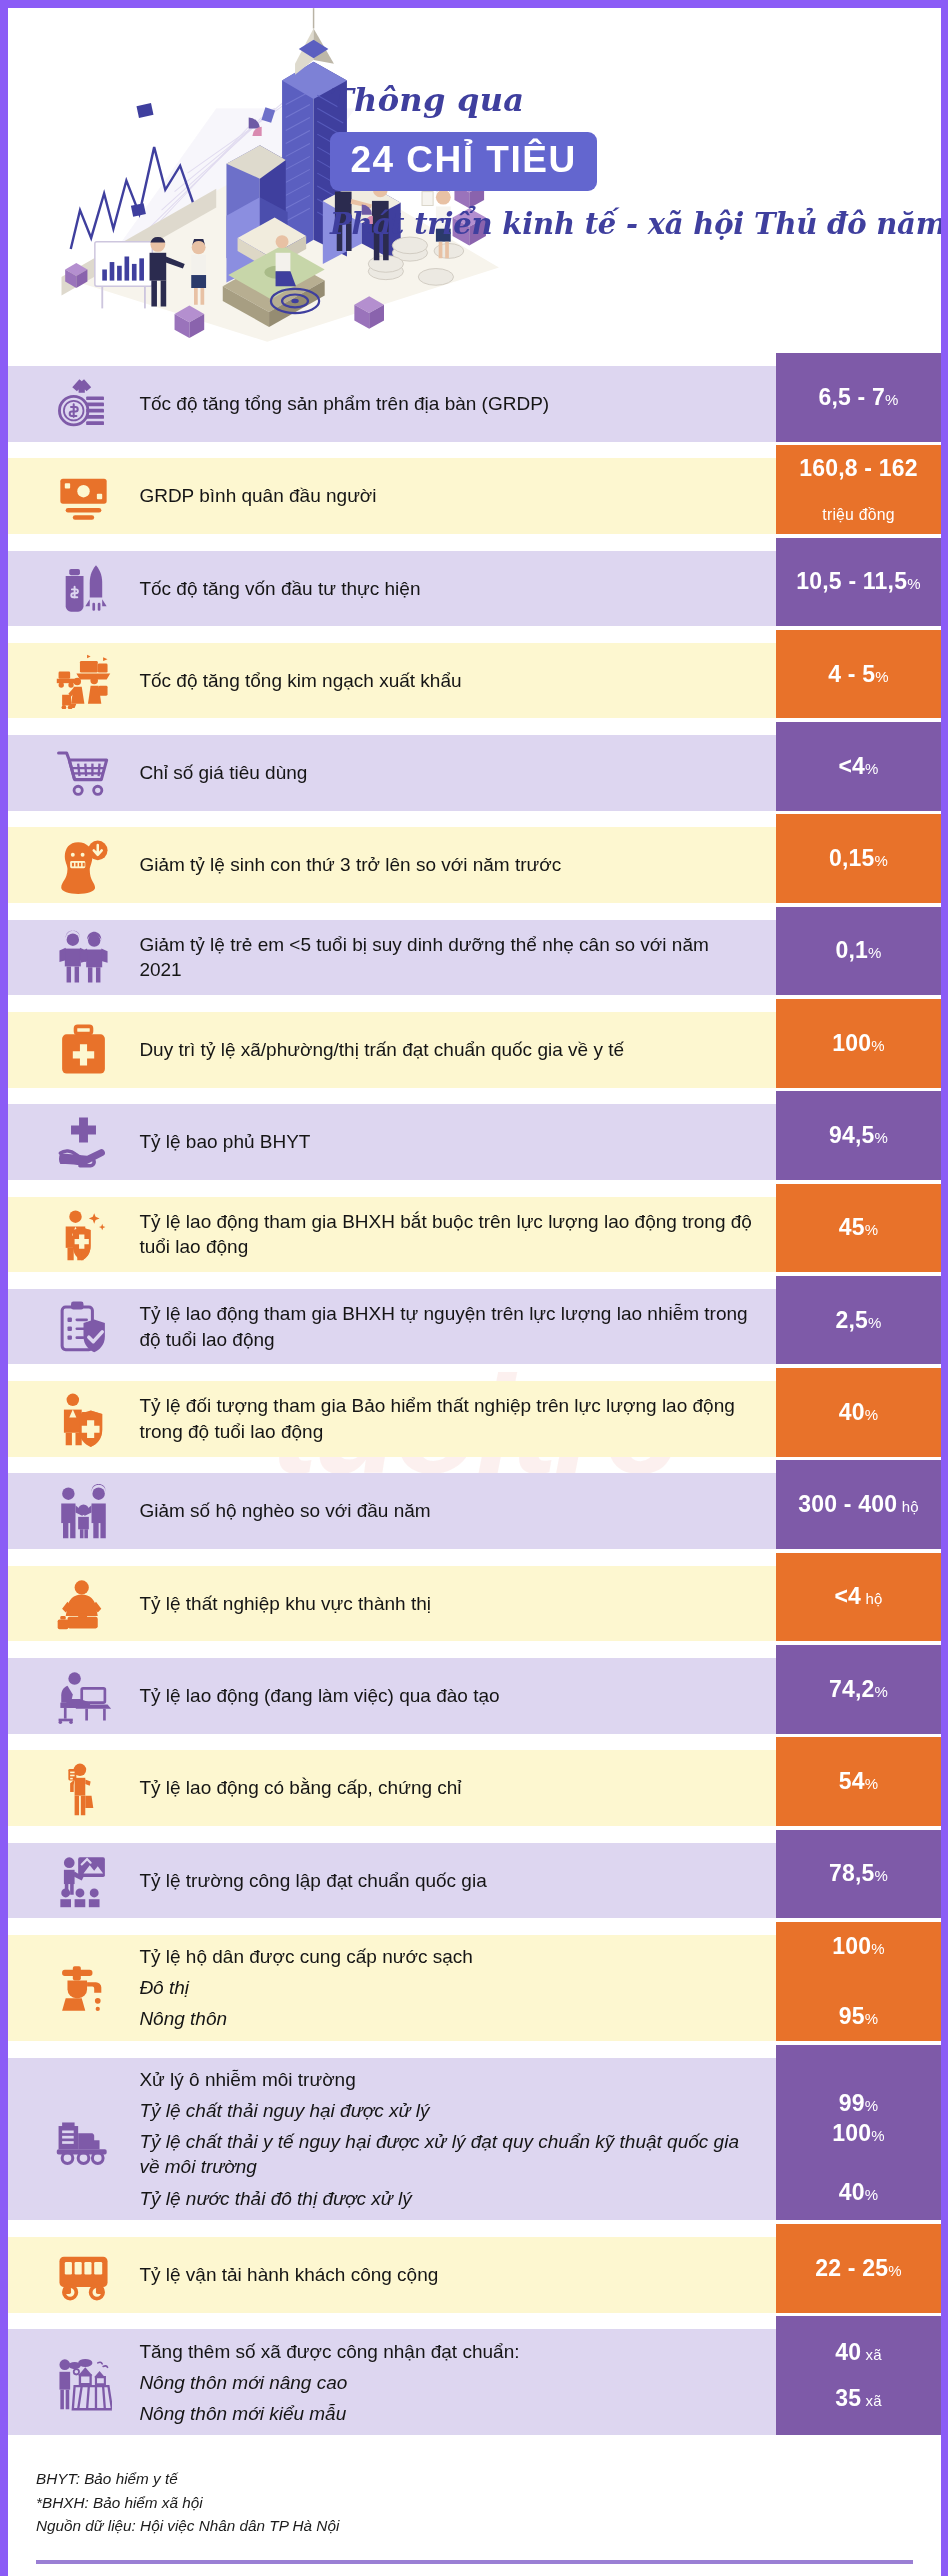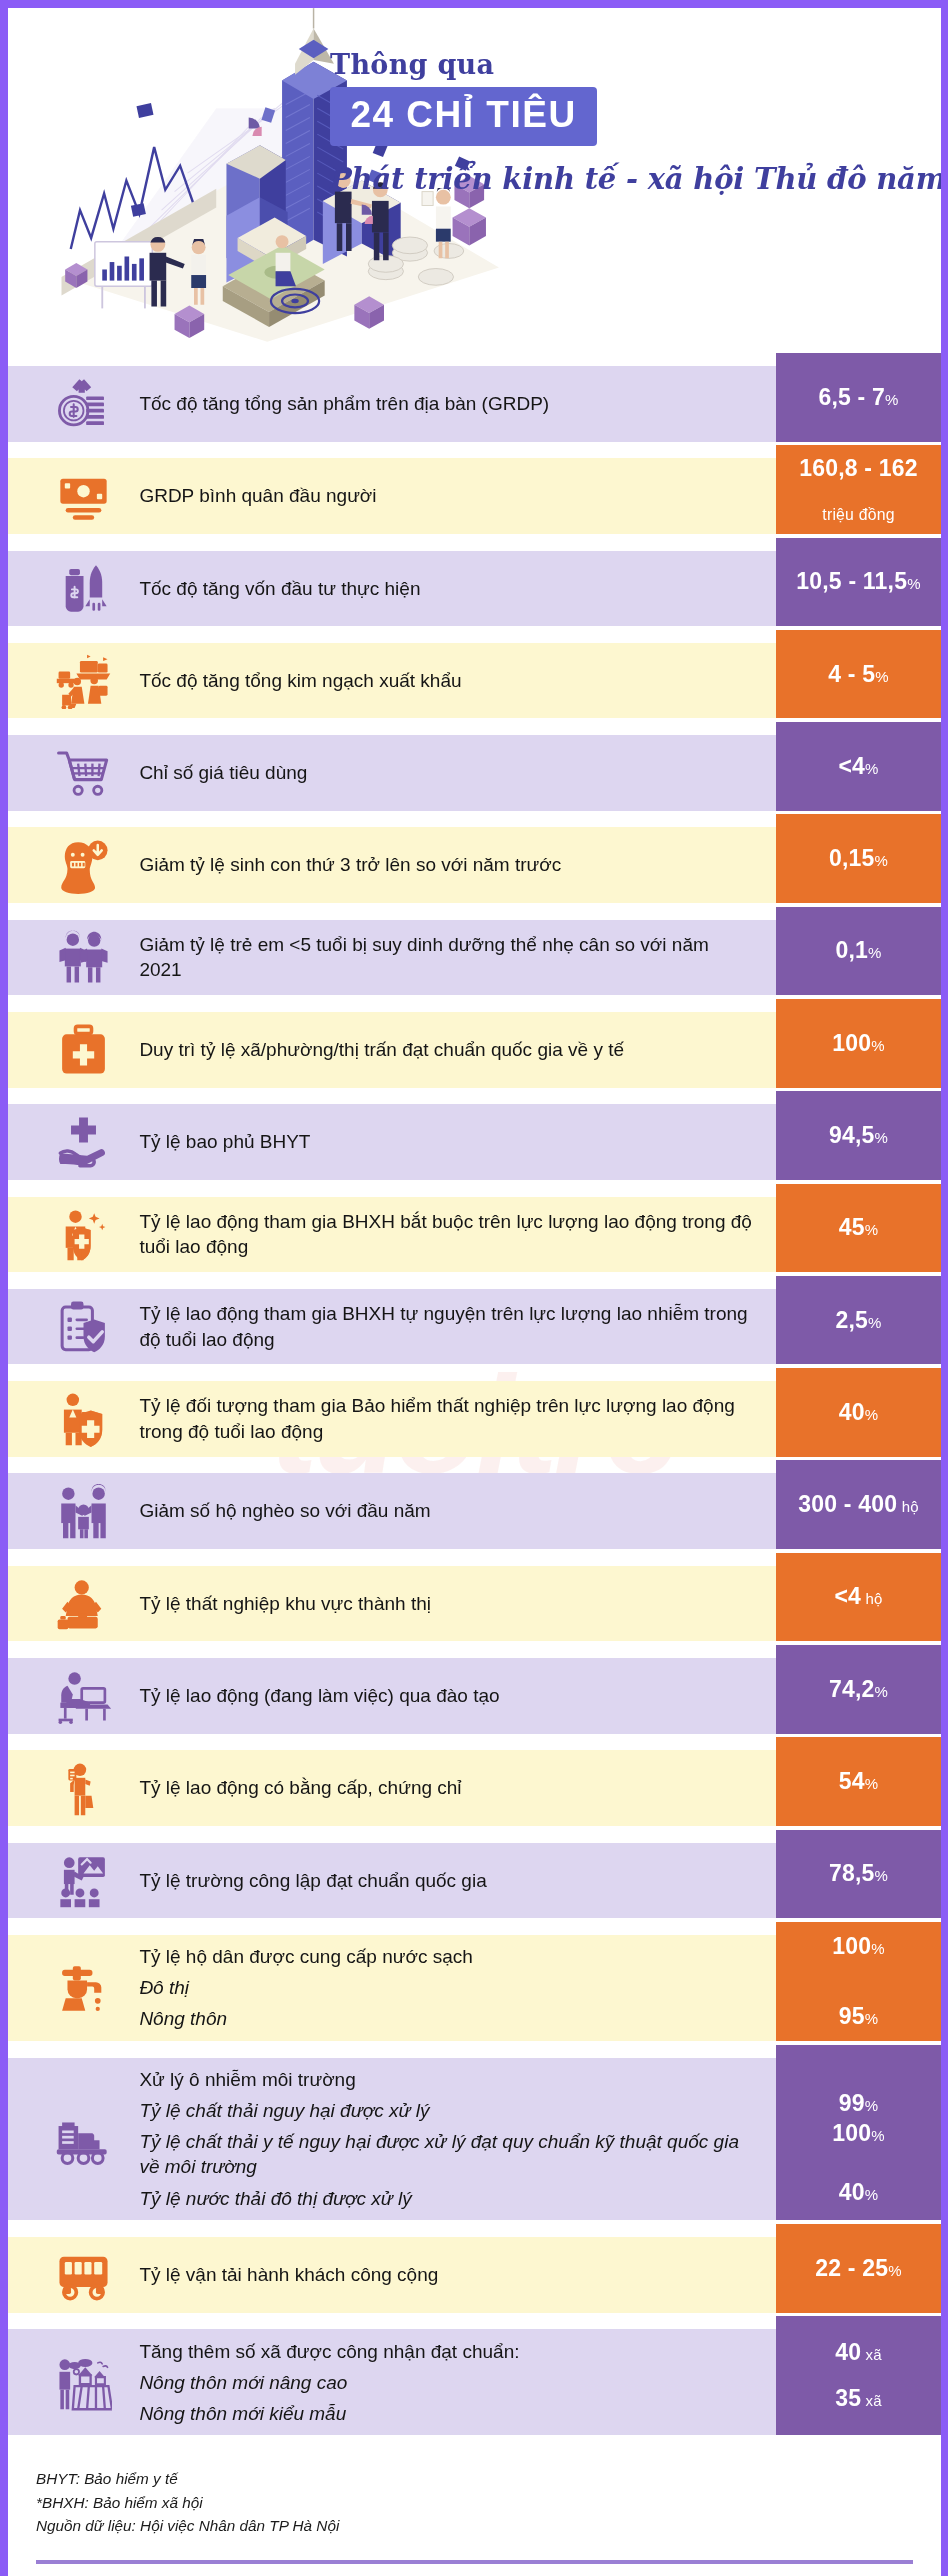--- a/index.html
+++ b/index.html
@@ -35,35 +35,37 @@
     width: 519px; height: 345px;
   }
   .title-block {
     position: absolute;
     left: 322px;
     top: 41px;
     width: 602px;
   }
   .kicker {
     font-family: "DejaVu Serif", serif;
+    font-style: italic;
     font-weight: 700;
-    font-size: 27px;
+    font-size: 32px;
     color: #3f3f9e;
     letter-spacing: 0.3px;
+    margin-top: 32px;
   }
   .badge {
     display: inline-block;
-    margin-top: 7px;
+    margin-top: 13px;
     background: #6366cf;
     color: #ffffff;
     font-size: 37px;
     font-weight: 700;
     letter-spacing: 1.5px;
     padding: 7.4px 20.4px 9.3px 20.4px;
-    border-radius: 4px;
+    border-radius: 9px;
   }
   .subtitle {
     margin-top: 16.7px;
     font-family: "DejaVu Serif", serif;
     font-style: italic;
     font-weight: 700;
     font-size: 29px;
     color: #3f3f9e;
     white-space: nowrap;
     letter-spacing: -0.2px;

